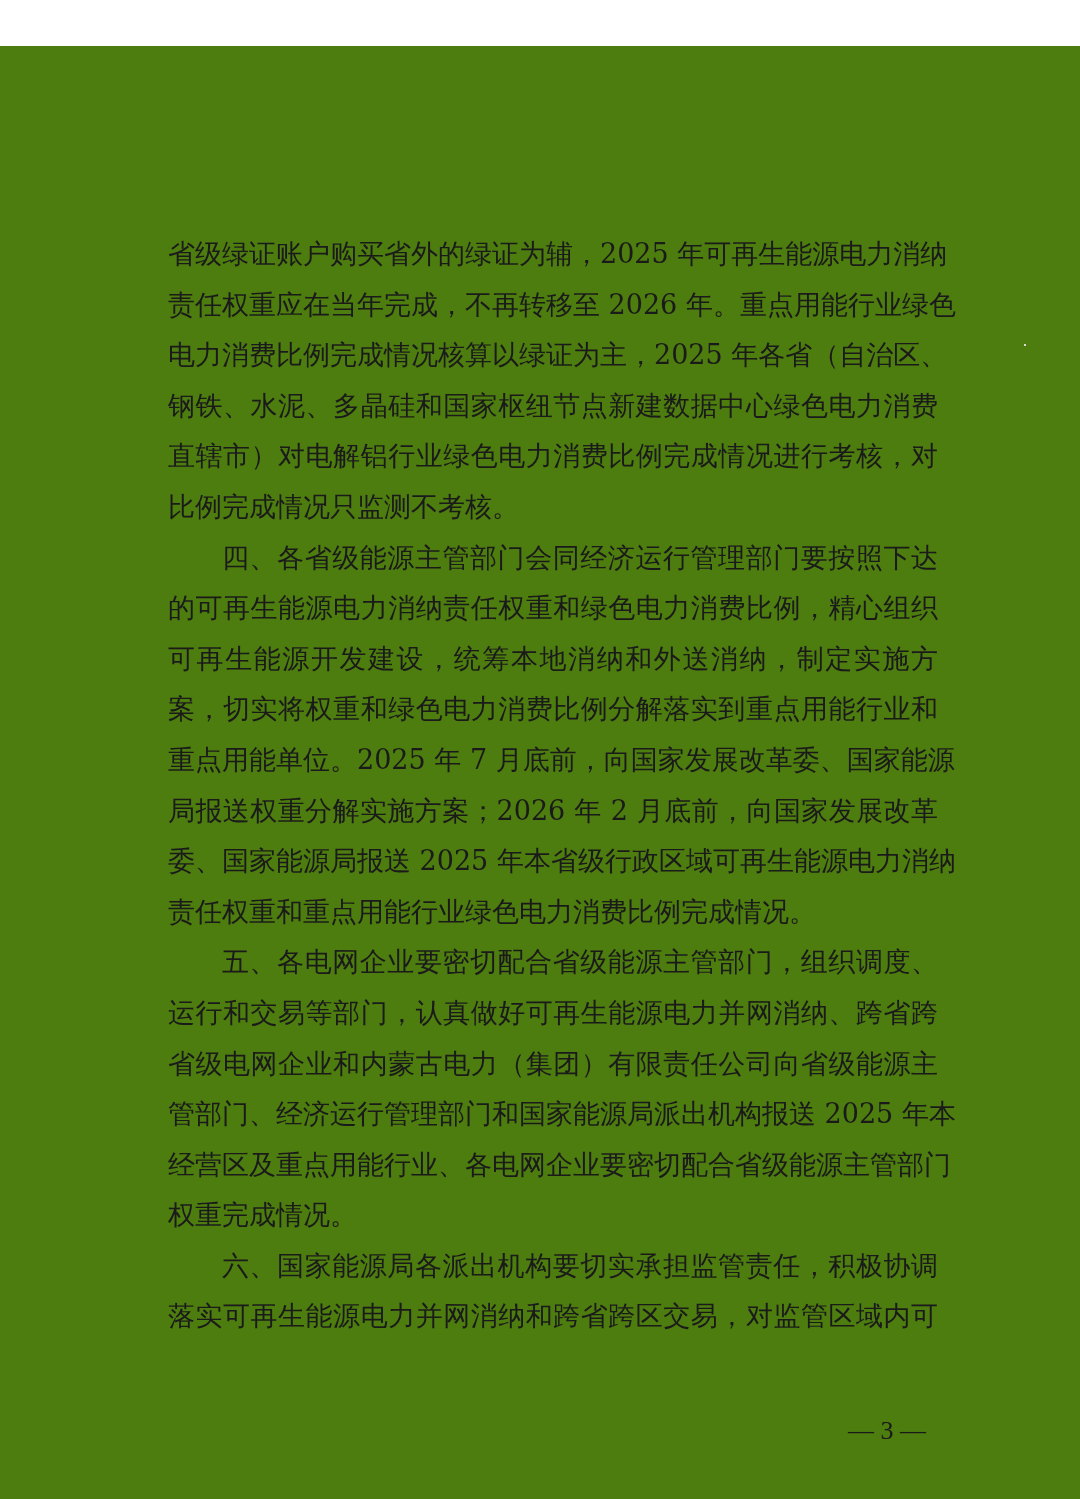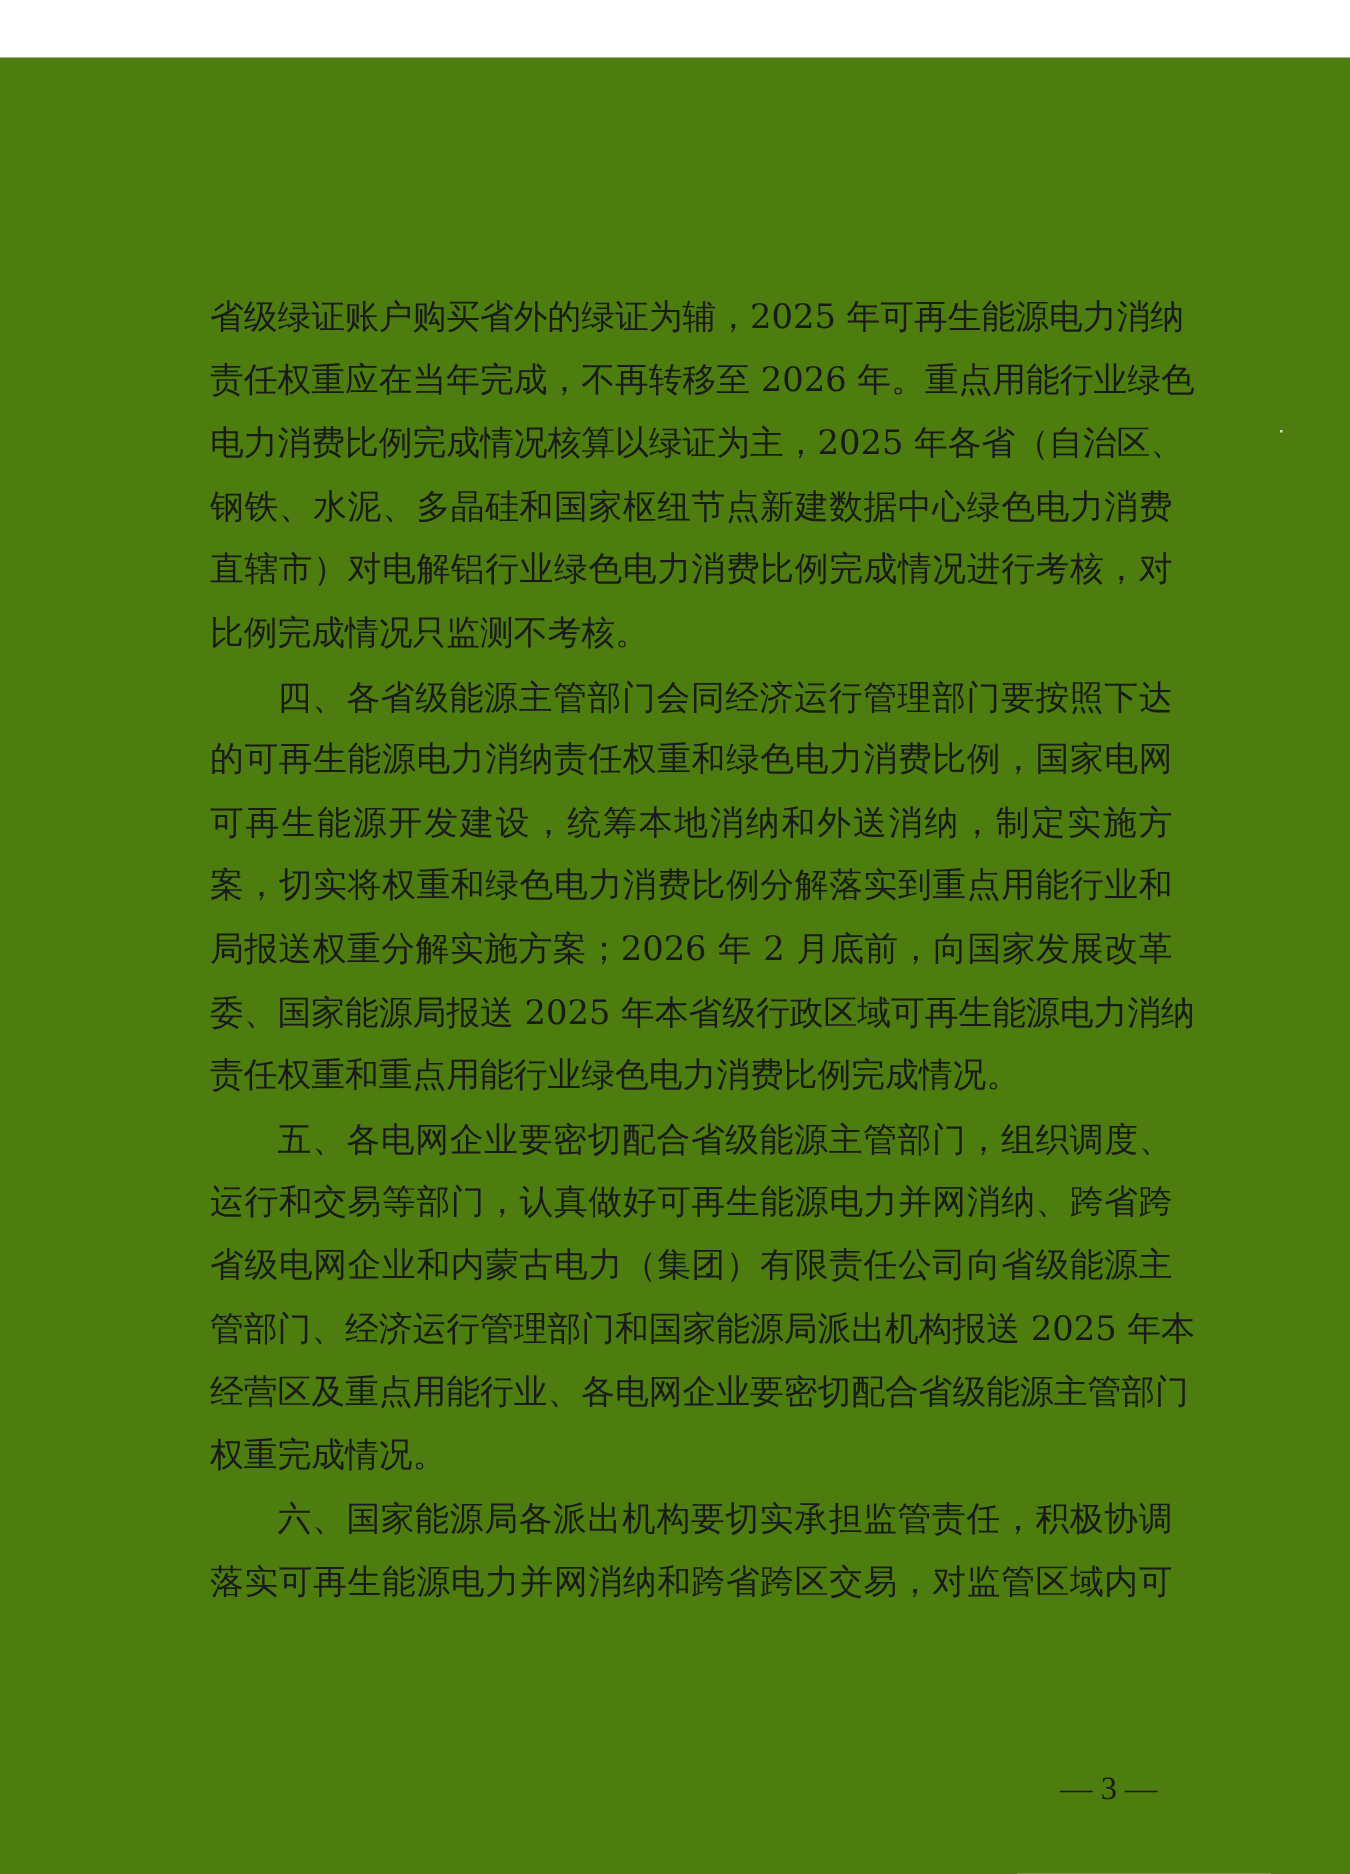--- a/index.html
+++ b/index.html
@@ -97,23 +97,24 @@
 
   <div class="body-text">
     <div class="line">省级绿证账户购买省外的绿证为辅，2025 年可再生能源电力消纳</div>
     <div class="line">责任权重应在当年完成，不再转移至 2026 年。重点用能行业绿色</div>
     <div class="line">电力消费比例完成情况核算以绿证为主，2025 年各省（自治区、</div>
     <div class="line">钢铁、水泥、多晶硅和国家枢纽节点新建数据中心绿色电力消费</div>
     <div class="line">直辖市）对电解铝行业绿色电力消费比例完成情况进行考核，对</div>
     <div class="line last">比例完成情况只监测不考核。</div>
 
     <div class="line indent">四、各省级能源主管部门会同经济运行管理部门要按照下达</div>
-    <div class="line">的可再生能源电力消纳责任权重和绿色电力消费比例，国家电网</div>
+    <div class="line">的可再生能源电力消纳责任权重和绿色电力消费比例，精心组织</div>
     <div class="line">可再生能源开发建设，统筹本地消纳和外送消纳，制定实施方</div>
     <div class="line">案，切实将权重和绿色电力消费比例分解落实到重点用能行业和</div>
+    <div class="line">重点用能单位。2025 年 7 月底前，向国家发展改革委、国家能源</div>
     <div class="line">局报送权重分解实施方案；2026 年 2 月底前，向国家发展改革</div>
     <div class="line">委、国家能源局报送 2025 年本省级行政区域可再生能源电力消纳</div>
     <div class="line last">责任权重和重点用能行业绿色电力消费比例完成情况。</div>
 
     <div class="line indent">五、各电网企业要密切配合省级能源主管部门，组织调度、</div>
     <div class="line">运行和交易等部门，认真做好可再生能源电力并网消纳、跨省跨</div>
     <div class="line">省级电网企业和内蒙古电力（集团）有限责任公司向省级能源主</div>
     <div class="line">管部门、经济运行管理部门和国家能源局派出机构报送 2025 年本</div>
     <div class="line">经营区及重点用能行业、各电网企业要密切配合省级能源主管部门</div>
     <div class="line last">权重完成情况。</div>

